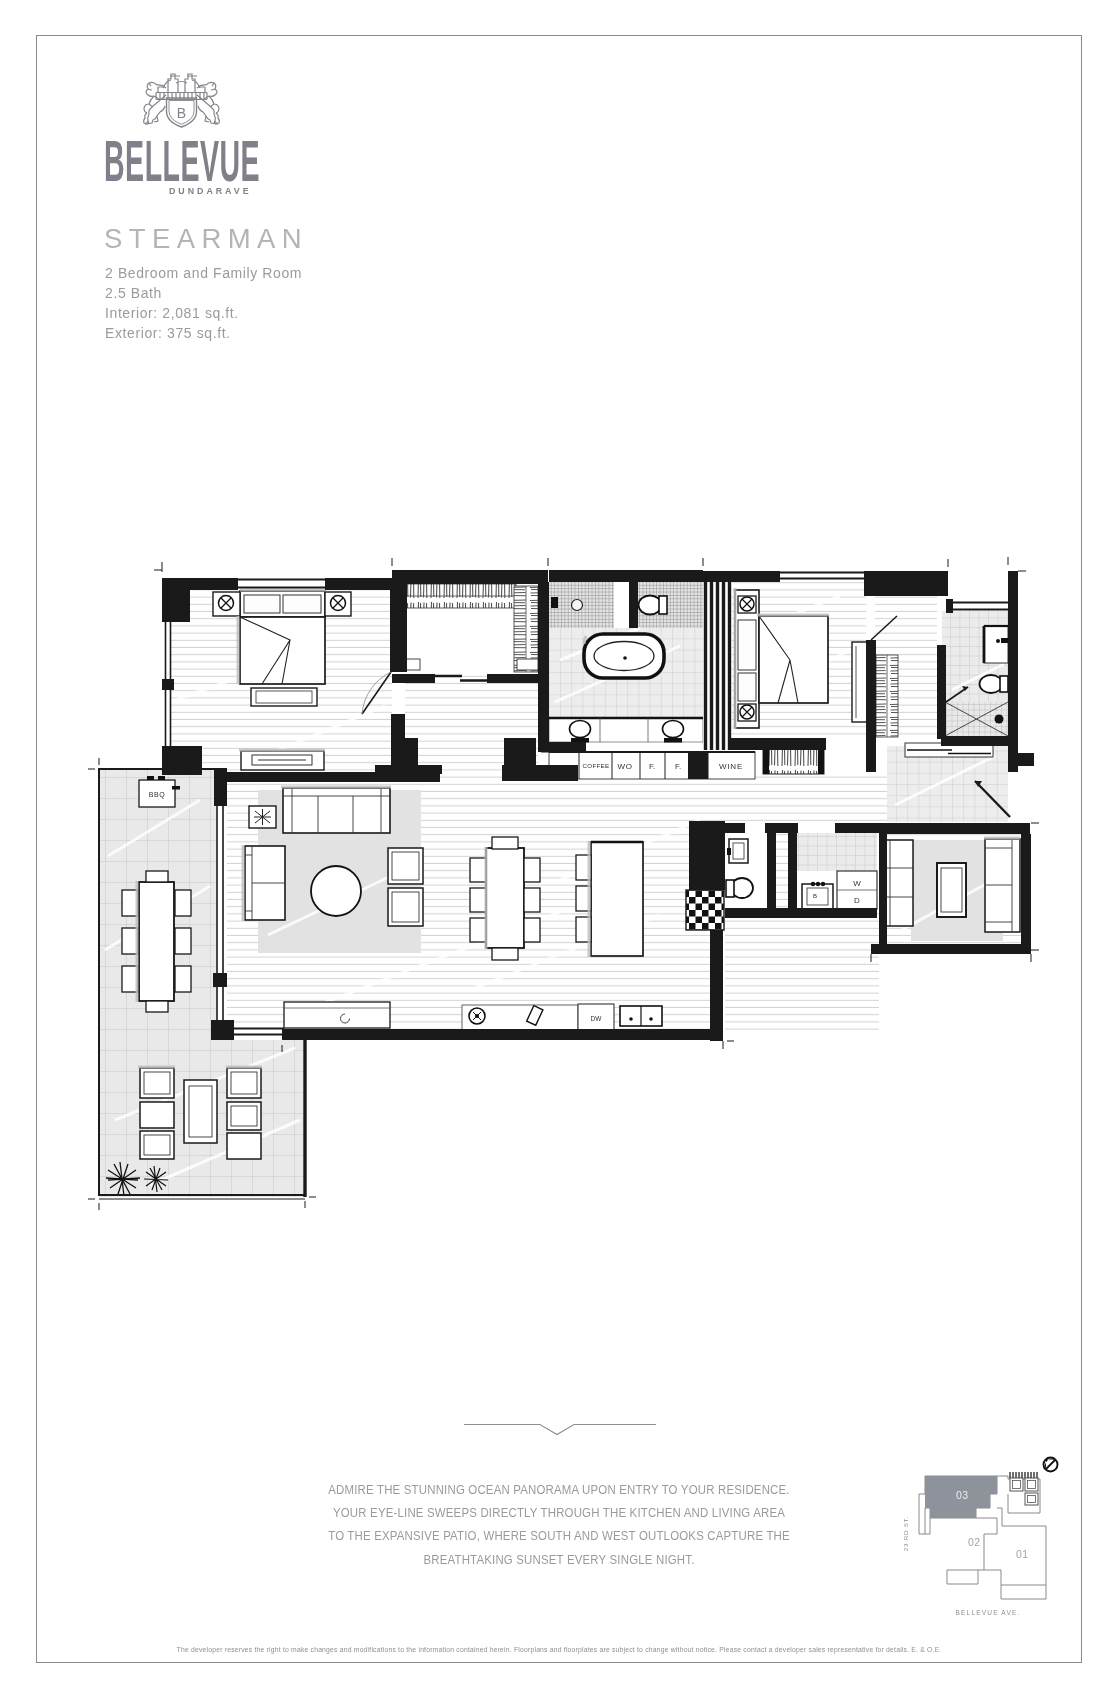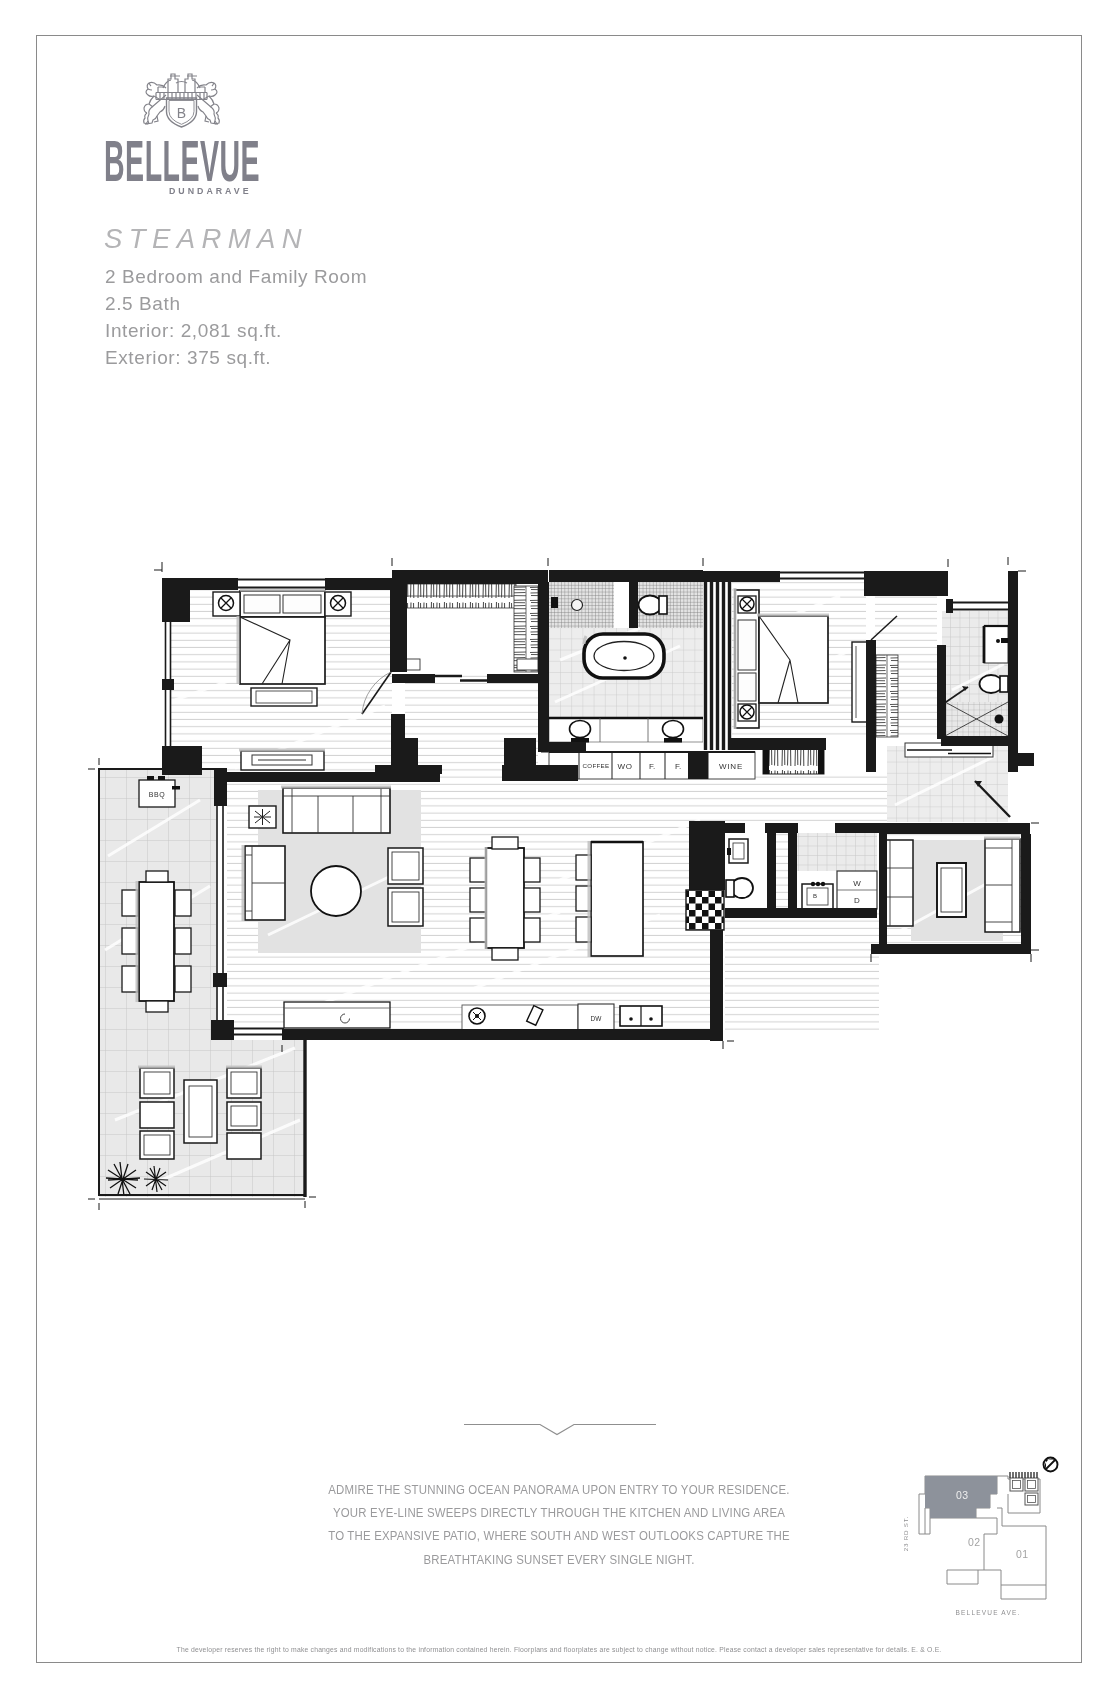--- a/index.html
+++ b/index.html
@@ -2,22 +2,22 @@
 <html><head>
 <meta charset="utf-8">
 <style>
   html,body{margin:0;padding:0;background:#ffffff;}
   body{width:1118px;height:1701px;position:relative;font-family:"Liberation Sans",sans-serif;overflow:hidden;}
   .abs{position:absolute;opacity:0.999;}
   #frame{left:36px;top:35px;width:1044px;height:1626px;border:1px solid #8a8a8a;}
   #bellevue{left:104px;top:127px;width:160px;height:46px;color:#80808a;font-weight:bold;opacity:0.999;
      font-size:58px;letter-spacing:1px;transform:scale(0.492,1);transform-origin:0 0;white-space:nowrap;}
   #dundarave{left:145px;top:185.5px;color:#80808a;font-size:8.8px;font-weight:bold;letter-spacing:3px;margin-left:24px;}
-  #stearman{left:104px;top:223px;color:#b4b4b6;font-size:27.5px;letter-spacing:6.4px;white-space:nowrap;font-style:italic;}
-  #details{left:105px;top:263px;color:#9b9b9d;font-size:19px;line-height:27px;letter-spacing:0.6px;}
+  #stearman{left:104px;top:223px;color:#b4b4b6;font-size:27.5px;letter-spacing:6.4px;white-space:nowrap;}
+  #details{left:105px;top:263px;color:#9b9b9d;font-size:14px;line-height:20px;letter-spacing:0.6px;}
   #mktg{left:0px;top:1479px;width:1118px;text-align:center;color:#9a9a9c;font-size:12.5px;
      line-height:23.2px;letter-spacing:0.2px;transform:scale(0.915,1);transform-origin:559px 0;}
   #disclaimer{left:0px;top:1646px;width:1118px;text-align:center;color:#8f8f91;font-size:6.8px;letter-spacing:0.2px;}
   #st23{left:870px;top:1530px;color:#8f8f91;font-size:6.2px;letter-spacing:0.8px;transform:rotate(-90deg);transform-origin:center;width:70px;text-align:center;}
 </style>
 </head>
 <body>
 
 <div id="frame" class="abs"></div>
 

